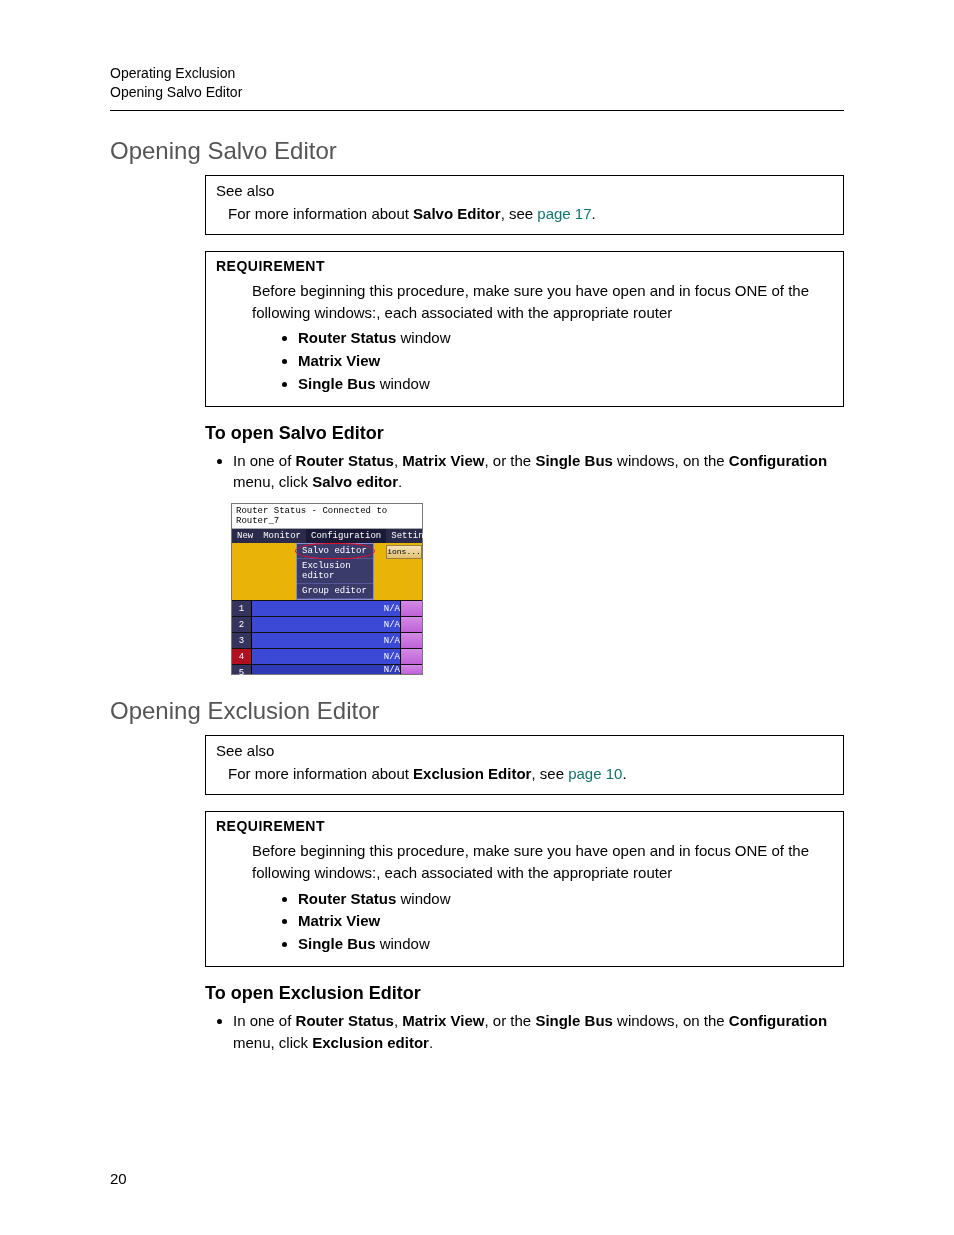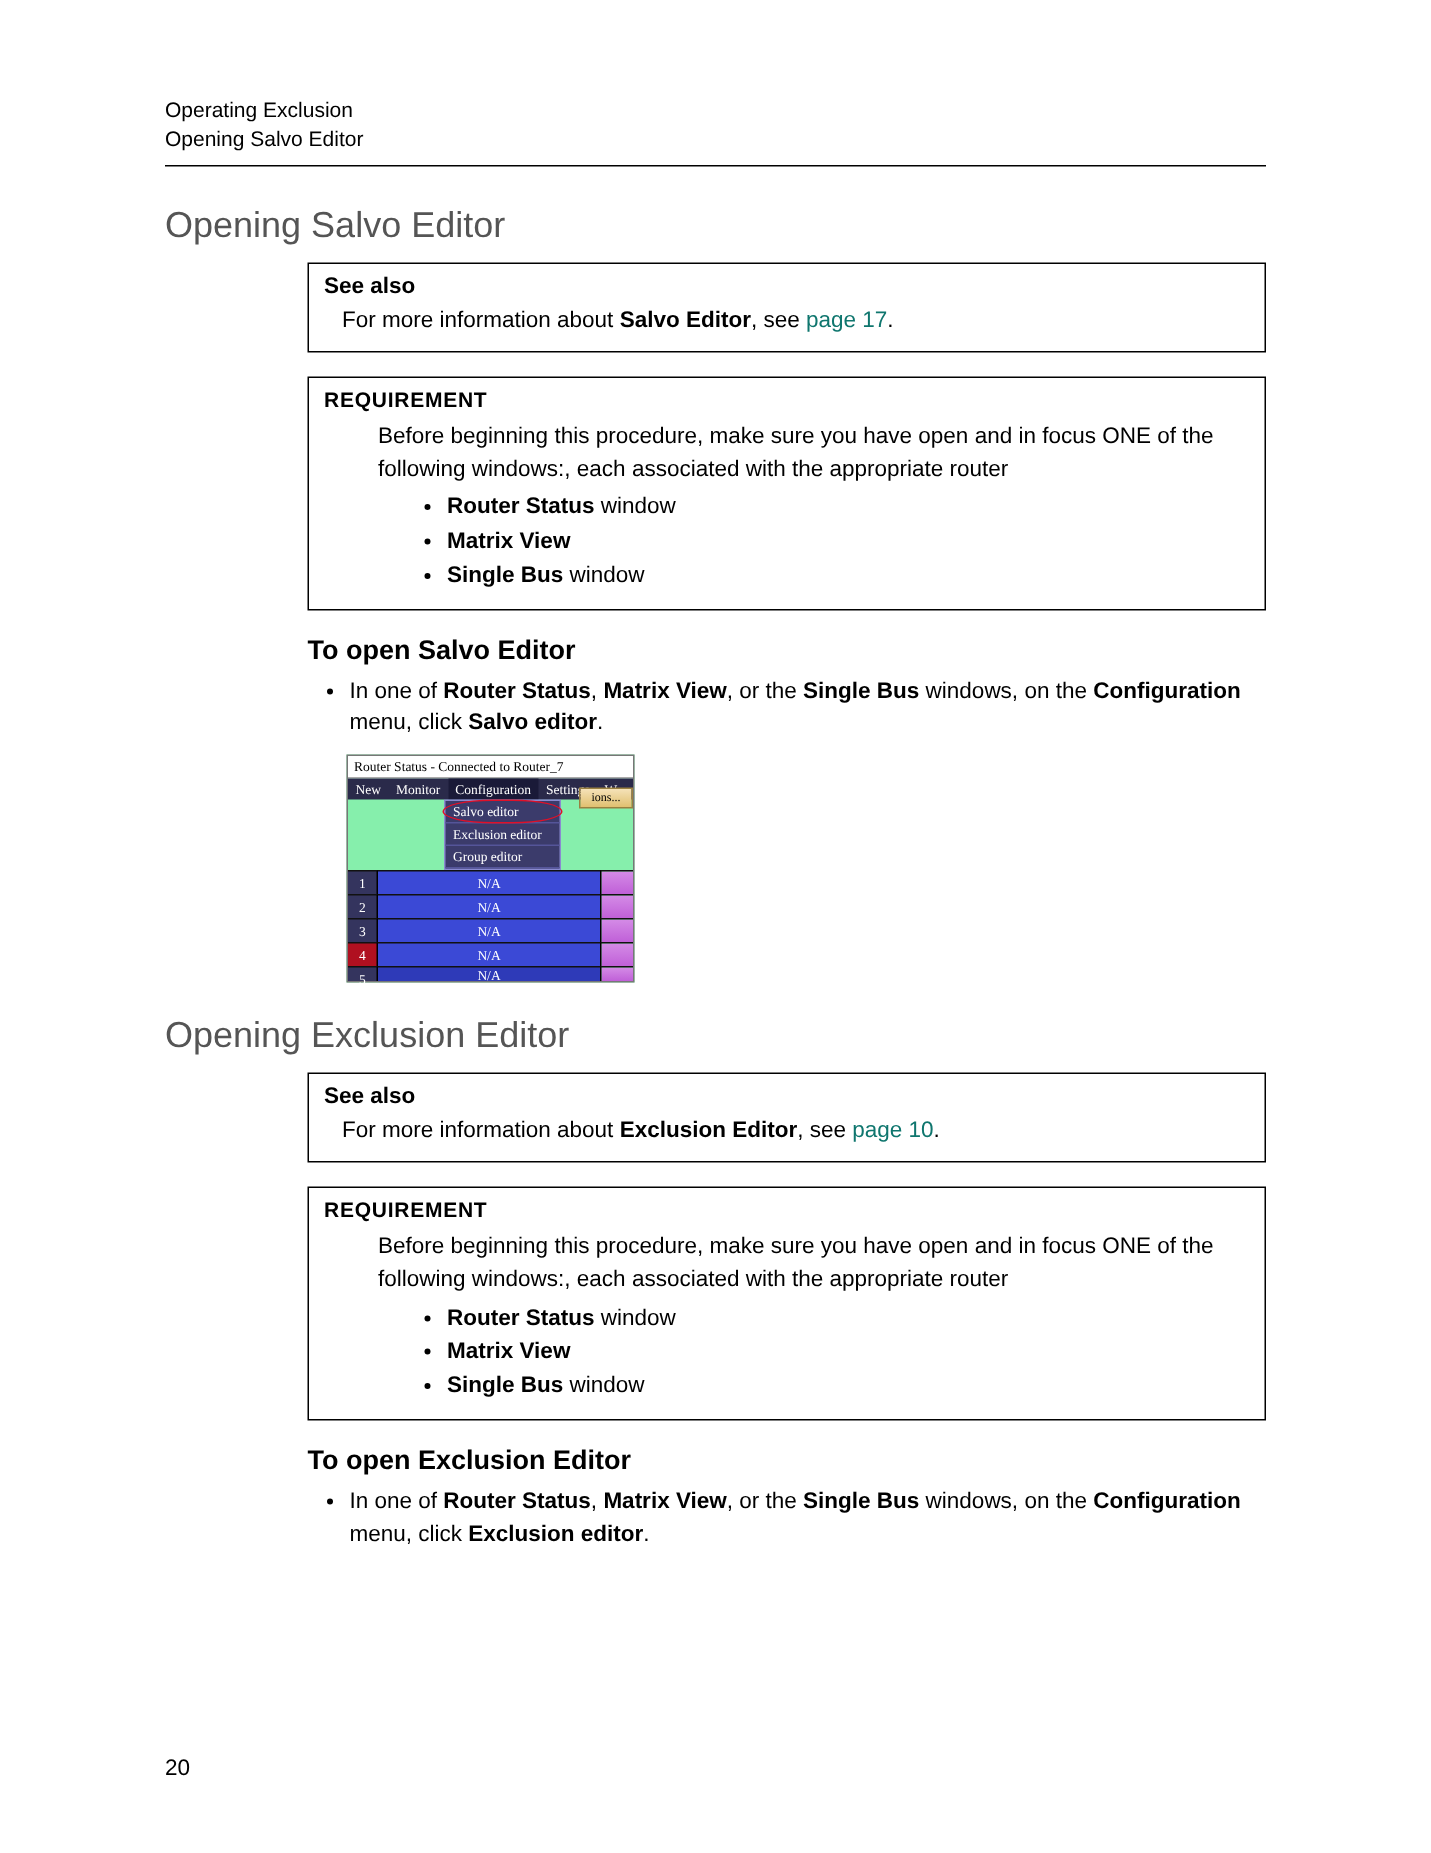--- a/index.html
+++ b/index.html
@@ -29,21 +29,21 @@
     color: #555;
     margin-bottom: 10px;
   }
   .indent-block { margin-left: 95px; }
   .box {
     border: 1px solid #000;
     padding: 6px 10px 10px 10px;
     margin-bottom: 16px;
   }
   .box-title {
-    font-weight: 700;
+    font-weight: 400;
     font-size: 15px;
     margin-bottom: 4px;
   }
   .box p { padding-left: 12px; line-height: 1.4; }
   .req-title {
     font-weight: 700;
     letter-spacing: 0.5px;
     font-size: 14px;
     margin-bottom: 6px;
   }
@@ -63,22 +63,22 @@
     position: absolute;
     left: 110px;
     bottom: 48px;
     font-size: 15px;
   }
   
   .shot {
     width: 192px;
     margin: 10px 0 22px 26px;
     border: 1px solid #777;
-    background: #86efac;
-    font-family: Liberation Serif, serif;
+    background: #eab308;
+    font-family: Liberation Mono, monospace;
     font-size: 9px;
   }
   .shot .titlebar {
     background: #fff;
     padding: 2px 4px;
     font-size: 9px;
     color: #000;
     border-bottom: 1px solid #aaa;
   }
   .shot .menubar {
@@ -143,21 +143,21 @@
     font-size: 9px;
     line-height: 16px;
     border-right: 1px solid #000;
     border-top: 1px solid #111;
   }
   .shot .row .idx.red { background: #b01020; }
   .shot .row .cell {
     flex: 1;
     background: #3b49d6;
     color: #fff;
-    text-align: center;
+    text-align: right;
     font-size: 9px;
     line-height: 16px;
     border-top: 1px solid #111;
   }
   .shot .row .tail {
     width: 22px;
     background: linear-gradient(#d48be6,#c060d8);
     border-left: 1px solid #000;
     border-top: 1px solid #111;
   }

